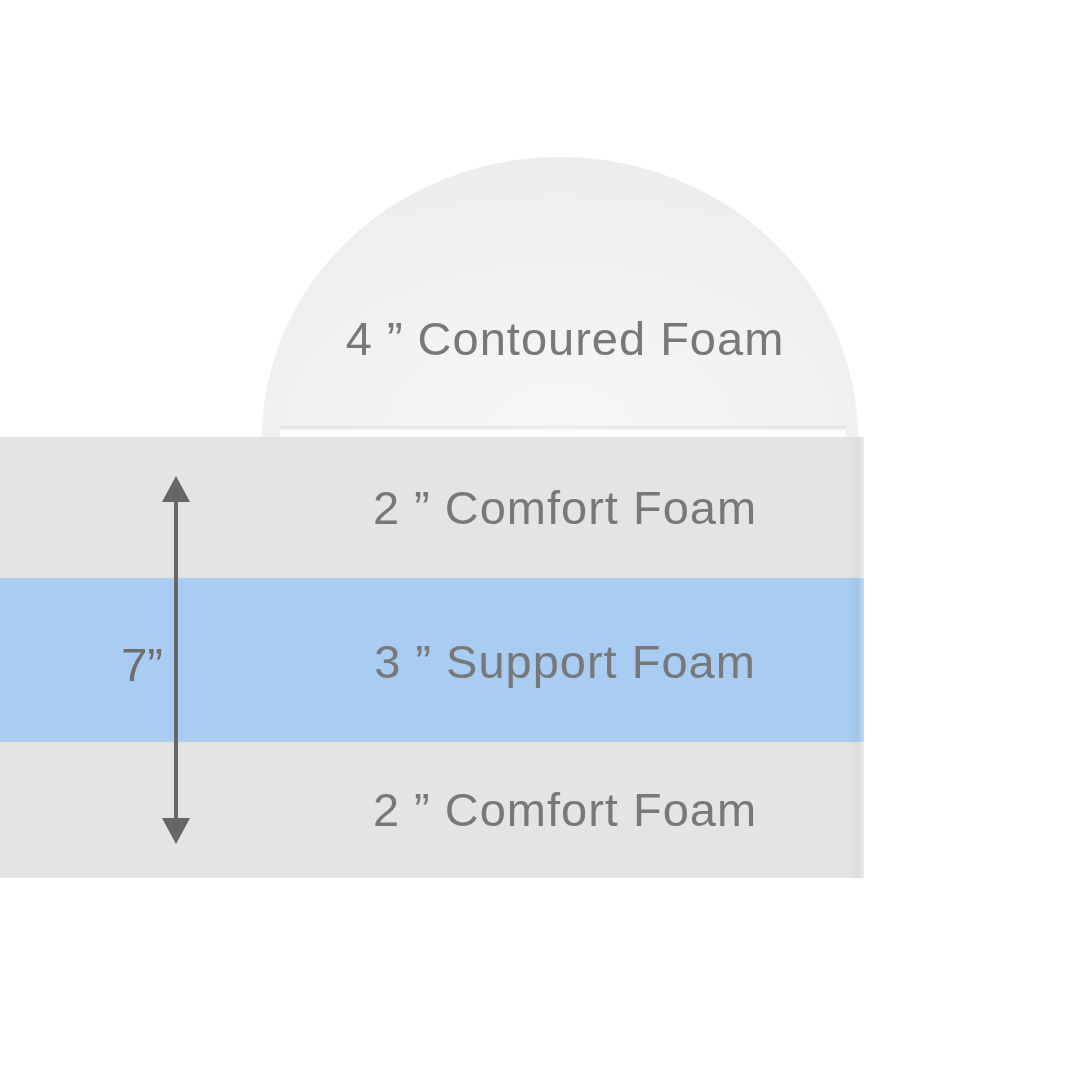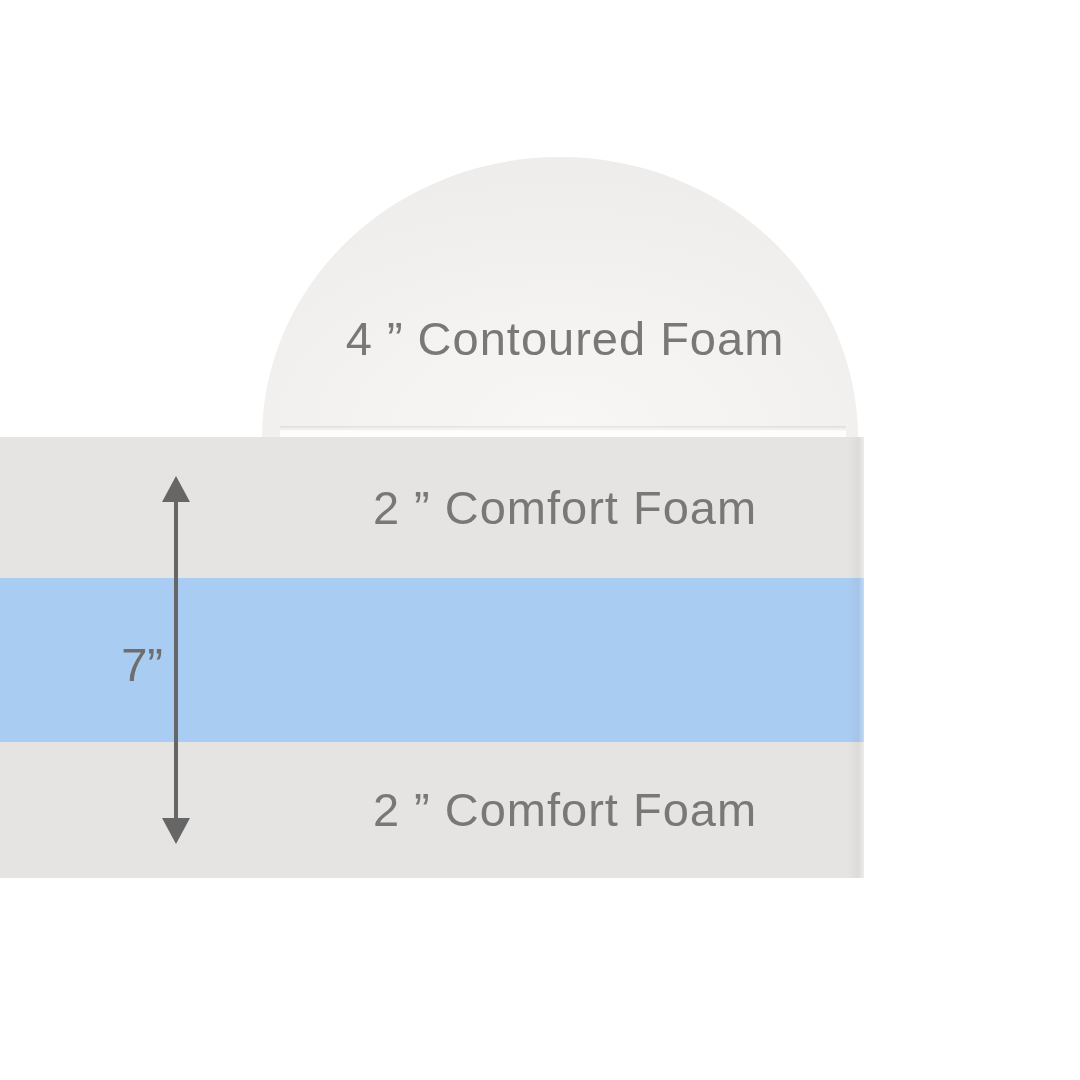--- a/index.html
+++ b/index.html
@@ -100,20 +100,21 @@
   <div class="block">
     <div class="layer layer-comfort-top"></div>
     <div class="layer layer-support"></div>
     <div class="layer layer-comfort-bottom"></div>
   </div>
 
   <div class="label label-contoured">4 ” Contoured Foam</div>
 
   <div class="label label-comfort-top">2 ” Comfort Foam</div>
 
+  <div class="label label-support">3 ” Support Foam</div>
 
   <div class="label label-comfort-bottom">2 ” Comfort Foam</div>
 
   <svg class="dim-arrow" viewBox="0 0 36 372" aria-hidden="true">
     <line x1="18" y1="25" x2="18" y2="347" stroke="#666666" stroke-width="4"></line>
     <polygon points="18,2 4,28 32,28" fill="#666666"></polygon>
     <polygon points="18,370 4,344 32,344" fill="#666666"></polygon>
   </svg>
 
   <div class="label label-total">7”</div>

